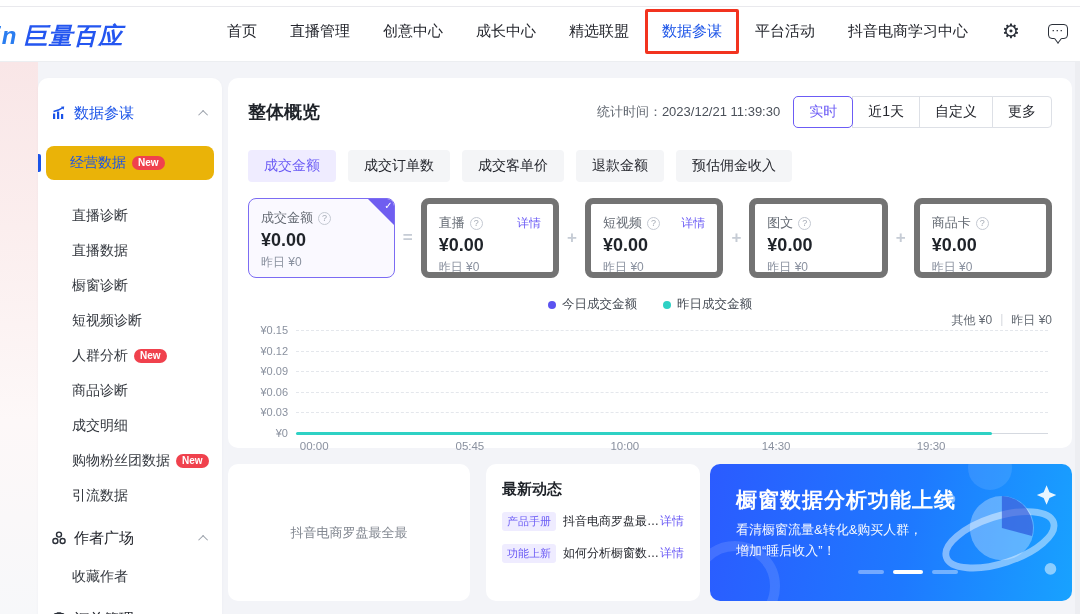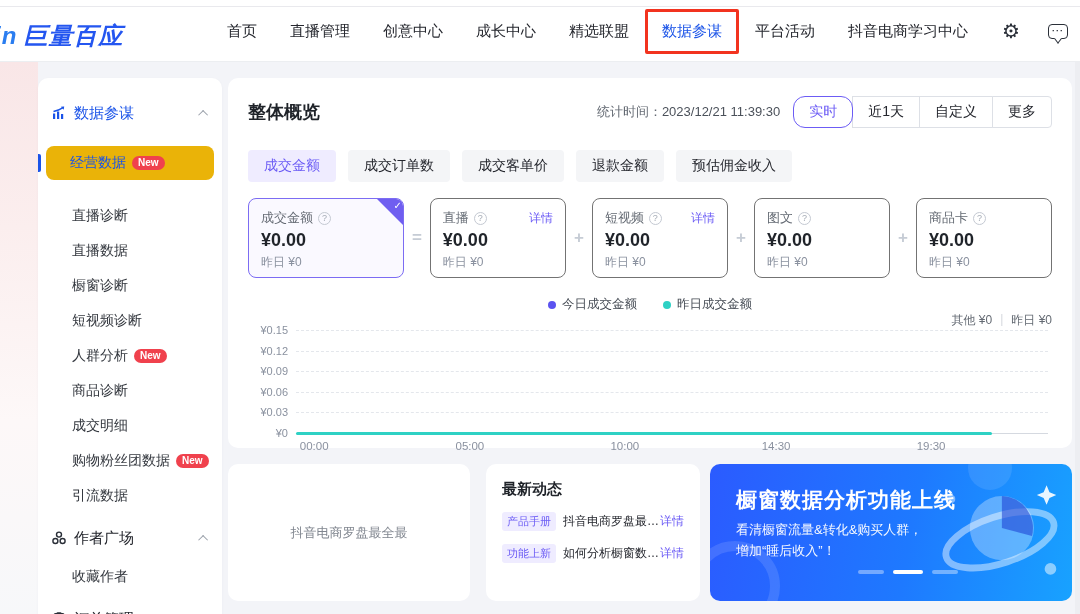--- a/index.html
+++ b/index.html
@@ -40,28 +40,28 @@
   
   .main-card { position:absolute; left:228px; top:78px; width:844px; height:370px; background:#fff; border-radius:10px; padding:18px 20px 0 20px; }
   .ov-header { display:flex; align-items:center; }
   .ov-title { font-size:18px; font-weight:bold; color:#1f2329; flex:1; }
   .stat-time { font-size:13px; color:#646a73; margin-right:14px; }
   .stat-time .dt { color:#4b515a; }
   .range-group { display:flex; }
   .range-btn { height:32px; padding:0 15px; display:flex; align-items:center; font-size:14px; color:#25272e; background:#fff; border:1px solid #dde0e6; margin-left:-1px; cursor:pointer; white-space:nowrap; }
   .range-btn:first-child { border-radius:4px 0 0 4px; }
   .range-btn:last-child { border-radius:0 4px 4px 0; }
-  .range-btn.active { color:#6c5cf5; border-color:#6c5cf5; z-index:2; border-radius:12px; }
+  .range-btn.active { color:#6c5cf5; border-color:#6c5cf5; z-index:2; border-radius:5px; }
 
   .tabs-row { display:flex; gap:12px; margin-top:22px; }
   .tab-pill { height:32px; padding:0 16px; display:flex; align-items:center; font-size:14px; background:#f4f5f7; border-radius:4px; color:#25272e; cursor:pointer; white-space:nowrap; }
   .tab-pill.active { background:#efecff; color:#6c5cf5; }
 
   .cards-row { display:flex; align-items:center; margin-top:16px; }
-  .metric-card { position:relative; flex:1; height:80px; background:#fff; border:1px solid #737373; border-radius:8px; padding:10px 12px; cursor:pointer; overflow:hidden; }
+  .metric-card { position:relative; flex:1; height:80px; background:#fff; border:6px solid #737373; border-radius:8px; padding:10px 12px; cursor:pointer; overflow:hidden; }
   .metric-card.selected { flex:1.18; border:1.5px solid #7c6cf3; background:#faf9ff; }
   .corner-check { position:absolute; top:0; right:0; width:0; height:0; border-top:26px solid #6f5ef0; border-left:26px solid transparent; }
   .corner-check span { position:absolute; top:-25px; right:1px; color:#fff; font-size:10px; }
   .mc-head { display:flex; align-items:center; font-size:13px; color:#646a73; }
   .help-icon { width:13px; height:13px; border:1px solid #c4c9d2; border-radius:50%; font-size:9px; color:#a5abb5; display:flex; align-items:center; justify-content:center; margin-left:5px; }
   .mc-link { margin-left:auto; font-size:12px; color:#6c5cf5; cursor:pointer; }
   .mc-value { font-size:18px; font-weight:bold; color:#1f2329; margin-top:3px; }
   .mc-sub { font-size:12px; color:#8a919f; margin-top:3px; }
   .op { width:26px; text-align:center; font-size:17px; font-weight:bold; color:#c6ccd5; flex:none; }
 
@@ -314,21 +314,21 @@
     <div class="gridline" style="top:80%">
         <span class="ytick">¥0.03</span>
       </div>
     <div class="gridline solid" style="top:100%">
         <span class="ytick">¥0</span>
       </div>
     <div class="chart-line"></div>
   </div>
   <div class="xticks">
     <span class="xtick first" style="left:0.5%">00:00</span>
-    <span class="xtick" style="left:23%">05:00</span>
+    <span class="xtick" style="left:23%">05:45</span>
     <span class="xtick" style="left:43.5%">10:00</span>
     <span class="xtick" style="left:63.5%">14:30</span>
     <span class="xtick" style="left:84%">19:30</span>
   </div>
 </div>
 
 <div class="live-card">
   <span class="live-empty">抖音电商罗盘最全最</span>
 </div>
 

